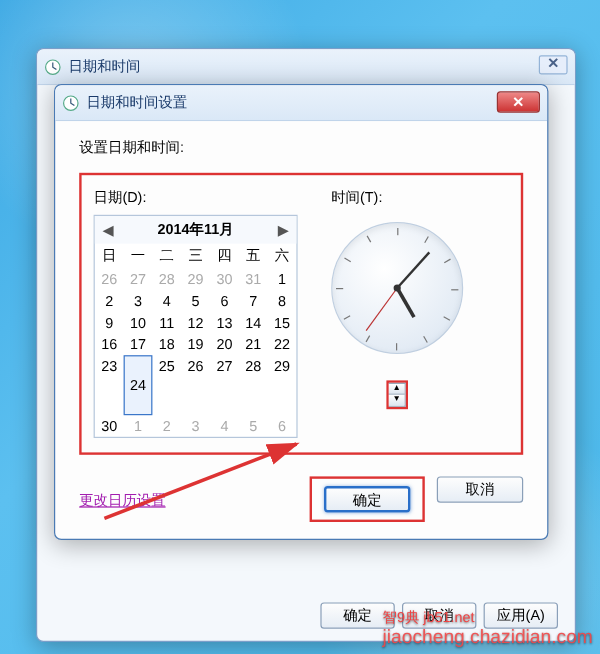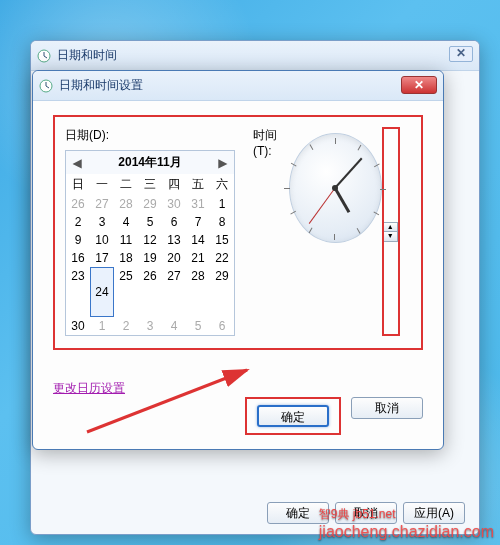--- a/index.html
+++ b/index.html
@@ -3,34 +3,34 @@
 <meta charset="utf-8">
 <style>
 * { box-sizing: border-box; margin: 0; padding: 0; font-family: "Microsoft YaHei", Tahoma, sans-serif; font-size: 12px; }
 body { width: 500px; height: 545px; background: linear-gradient(135deg, #3ba8e4 0%, #5cc0f0 40%, #4ab8ea 100%); position: relative; overflow: hidden; }
 .glow { position: absolute; width: 300px; height: 300px; border-radius: 50%; background: radial-gradient(circle, rgba(255,255,255,0.3), transparent 70%); }
 .g1 { top: -80px; left: -40px; }
 .g2 { bottom: -100px; right: -60px; }
 
 .window { position: absolute; background: #fff; border: 1px solid #7a9ec9; border-radius: 6px; box-shadow: 0 4px 20px rgba(0,0,0,0.3); }
 .outer-window { top: 40px; left: 30px; width: 450px; height: 495px; background: #f4f8fc; }
-.inner-window { top: 70px; left: 32px; width: 412px; height: 380px; background: #fdfdfd; border-color: #4a7ab4; }
+.inner-window { top: 70px; left: 45px; width: 412px; height: 380px; background: #fdfdfd; border-color: #4a7ab4; }
 
 .titlebar { height: 30px; display: flex; align-items: center; padding: 0 6px; background: linear-gradient(#eaf2fb, #dae8f7); border-bottom: 1px solid #c0d4ea; border-radius: 6px 6px 0 0; position: relative; }
 .titlebar .icon { width: 14px; height: 14px; margin-right: 6px; display: inline-flex; }
 .titlebar .title { color: #1a3a6a; }
 .close-btn { position: absolute; right: 6px; top: 5px; width: 36px; height: 18px; background: linear-gradient(#e88, #c33); border: 1px solid #933; border-radius: 3px; color: #fff; text-align: center; line-height: 16px; font-weight: bold; cursor: pointer; }
 .outer-close { width: 24px; height: 16px; background: #e6eefb; border: 1px solid #94b4d8; color: #4a6288; line-height: 13px; border-radius: 2px; }
 
 .body-area { padding: 14px 20px; }
 .subtitle { margin-bottom: 12px; }
 
 .red-box { border: 2px solid #d33; padding: 10px 48px 12px 10px; display: flex; gap: 18px; position: relative; }
 .col-date { width: 202px; }
-.col-time { flex: 1; display: flex; flex-direction: row; }
+.col-time { flex: 1; display: flex; flex-direction: column; align-items: center; }
 .label { margin-bottom: 6px; display: block; }
 
 .calendar { border: 1px solid #b5c6db; background: #fff; width: 170px; }
 .cal-head { display: flex; align-items: center; justify-content: space-between; padding: 3px 4px; background: #f6f9fd; }
 .cal-nav { width: 14px; height: 14px; display: flex; align-items: center; justify-content: center; cursor: pointer; color: #555; }
 .cal-title { font-weight: bold; }
 .cal-grid { display: grid; grid-template-columns: repeat(7, 1fr); text-align: center; }
 .cal-dow { padding: 2px 0; font-weight: normal; }
 .cal-day { padding: 2px 0; cursor: pointer; }
 .cal-day.other { color: #aaa; }
@@ -95,20 +95,21 @@
       <svg viewBox="0 0 14 14">
           <circle cx="7" cy="7" r="6" fill="#fff" stroke="#5a8"></circle>
           <path d="M7 3v4l3 2" stroke="#357" fill="none"></path>
         </svg>
     </span>
     <span class="title">日期和时间设置</span>
     <span class="close-btn">✕</span>
   </div>
 
   <div class="body-area">
+    <div class="subtitle">设置日期和时间:</div>
 
     <div class="red-box">
       <div class="col-date">
         <span class="label">日期(D):</span>
         <div class="calendar">
           <div class="cal-head">
             <span class="cal-nav">◀</span>
             <span class="cal-title">2014年11月</span>
             <span class="cal-nav">▶</span>
           </div>

